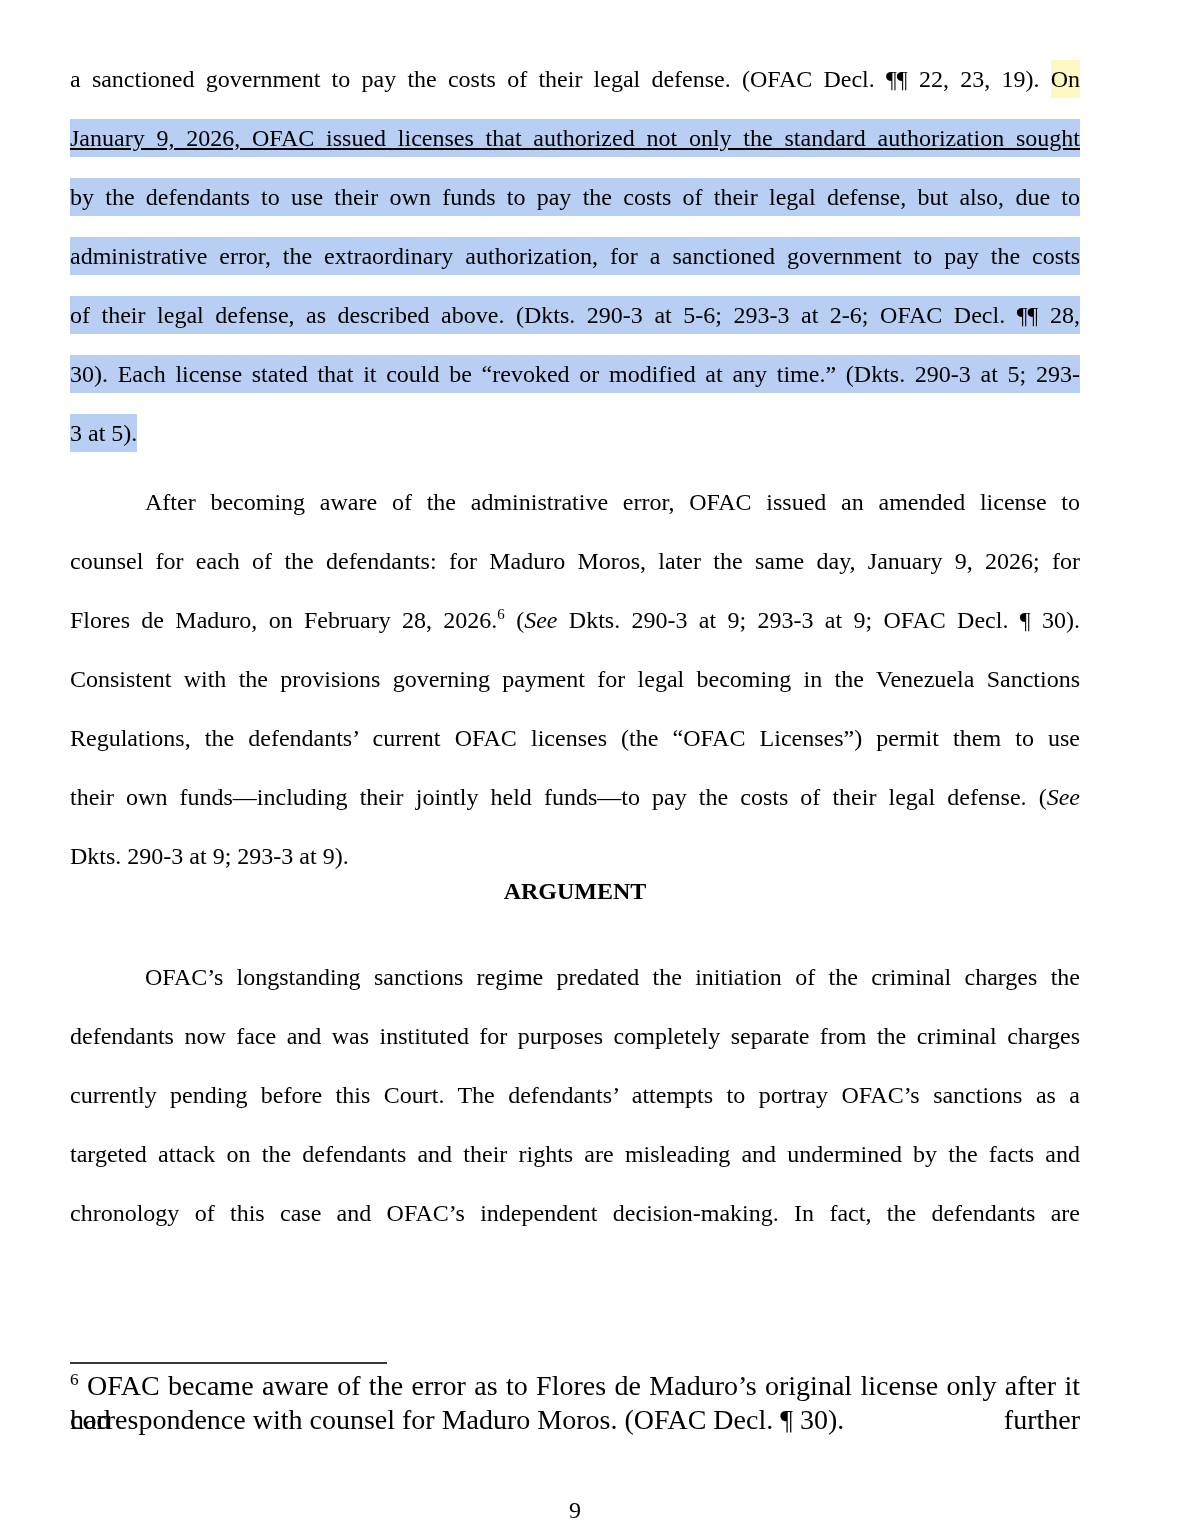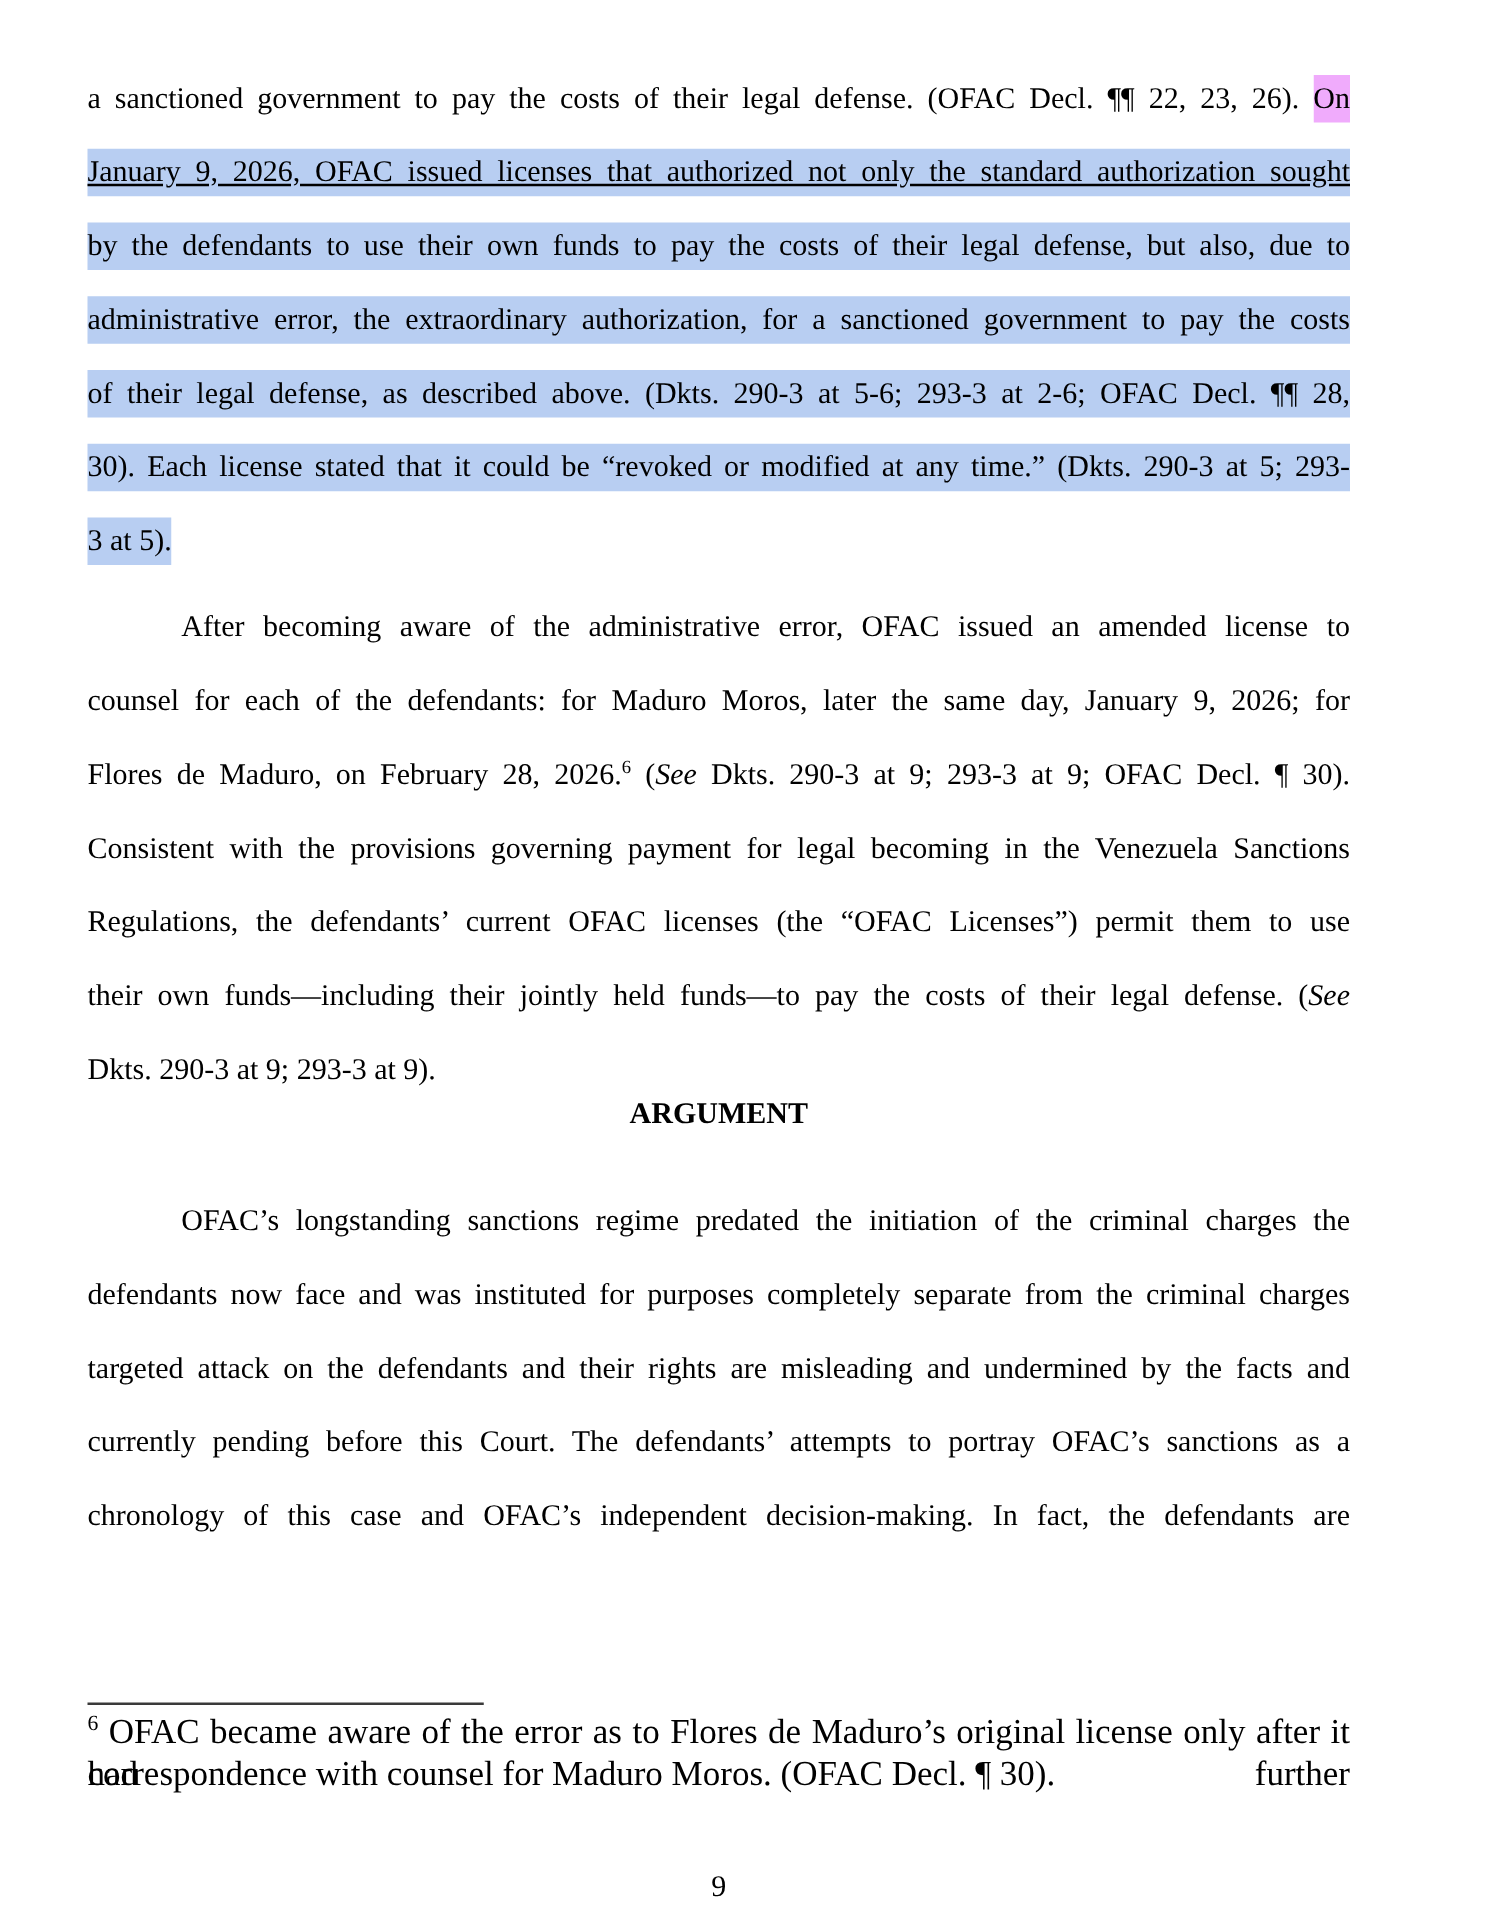--- a/index.html
+++ b/index.html
@@ -44,21 +44,21 @@
     text-align: center;
     font-size: 24px;
   }
 </style>
 </head>
 <body>
 
 <div class="page">
   <div id="doc-content">
       <div class="block para" style="top: 50px;">
-        <div class="line jl"><span class="">a sanctioned government to pay the costs of their legal defense. (OFAC Decl. ¶¶ 22, 23, 26). </span><span class="hl" style="background: #f0abfc;">On</span></div>
+        <div class="line jl"><span class="">a sanctioned government to pay the costs of their legal defense. (OFAC Decl. ¶¶ 22, 23, 19). </span><span class="hl" style="background: #fef9c3;">On</span></div>
         <div class="line jl"><span class="hl" style="background: rgb(184, 206, 242); text-decoration: underline;">January 9, 2026, OFAC issued licenses that authorized not only the standard authorization sought</span></div>
         <div class="line jl"><span class="hl" style="background: rgb(184, 206, 242);">by the defendants to use their own funds to pay the costs of their legal defense, but also, due to</span></div>
         <div class="line jl"><span class="hl" style="background: rgb(184, 206, 242);">administrative error, the extraordinary authorization, for a sanctioned government to pay the costs</span></div>
         <div class="line jl"><span class="hl" style="background: rgb(184, 206, 242);">of their legal defense, as described above. (Dkts. 290-3 at 5-6; 293-3 at 2-6; OFAC Decl. ¶¶ 28,</span></div>
         <div class="line jl"><span class="hl" style="background: rgb(184, 206, 242);">30). Each license stated that it could be “revoked or modified at any time.” (Dkts. 290-3 at 5; 293-</span></div>
         <div class="line"><span class="hl" style="background: rgb(184, 206, 242);">3 at 5).</span></div>
       </div>
       <div class="block para" style="top: 473px;">
         <div class="line jl indent"><span class="">After becoming aware of the administrative error, OFAC issued an amended license to</span></div>
         <div class="line jl"><span class="">counsel for each of the defendants: for Maduro Moros, later the same day, January 9, 2026; for</span></div>
@@ -67,22 +67,22 @@
         <div class="line jl"><span class="">Regulations, the defendants’ current OFAC licenses (the “OFAC Licenses”) permit them to use</span></div>
         <div class="line jl"><span class="">their own funds—including their jointly held funds—to pay the costs of their legal defense. (</span><span class="it">See</span></div>
         <div class="line"><span class="">Dkts. 290-3 at 9; 293-3 at 9).</span></div>
       </div>
       <div class="block heading" style="top: 862px;">
         <div class="heading-line">ARGUMENT</div>
       </div>
       <div class="block para" style="top: 948px;">
         <div class="line jl indent"><span class="">OFAC’s longstanding sanctions regime predated the initiation of the criminal charges the</span></div>
         <div class="line jl"><span class="">defendants now face and was instituted for purposes completely separate from the criminal charges</span></div>
+        <div class="line jl"><span class="">currently pending before this Court. The defendants’ attempts to portray OFAC’s sanctions as a</span></div>
         <div class="line jl"><span class="">targeted attack on the defendants and their rights are misleading and undermined by the facts and</span></div>
-        <div class="line jl"><span class="">currently pending before this Court. The defendants’ attempts to portray OFAC’s sanctions as a</span></div>
         <div class="line jl"><span class="">chronology of this case and OFAC’s independent decision-making. In fact, the defendants are</span></div>
       </div>
       <div class="rule-el" style="top: 1362px; left: 70px; width: 317px;"></div>
       <div class="block footnote" style="top: 1369px;">
         <div class="line jl"><span class="sup">6</span><span class=""> OFAC became aware of the error as to Flores de Maduro’s original license only after it had further</span></div>
         <div class="line"><span class="">correspondence with counsel for Maduro Moros. (OFAC Decl. ¶ 30).</span></div>
       </div>
     </div>
   <div class="page-number" style="top:1497px;">9</div>
 </div>

